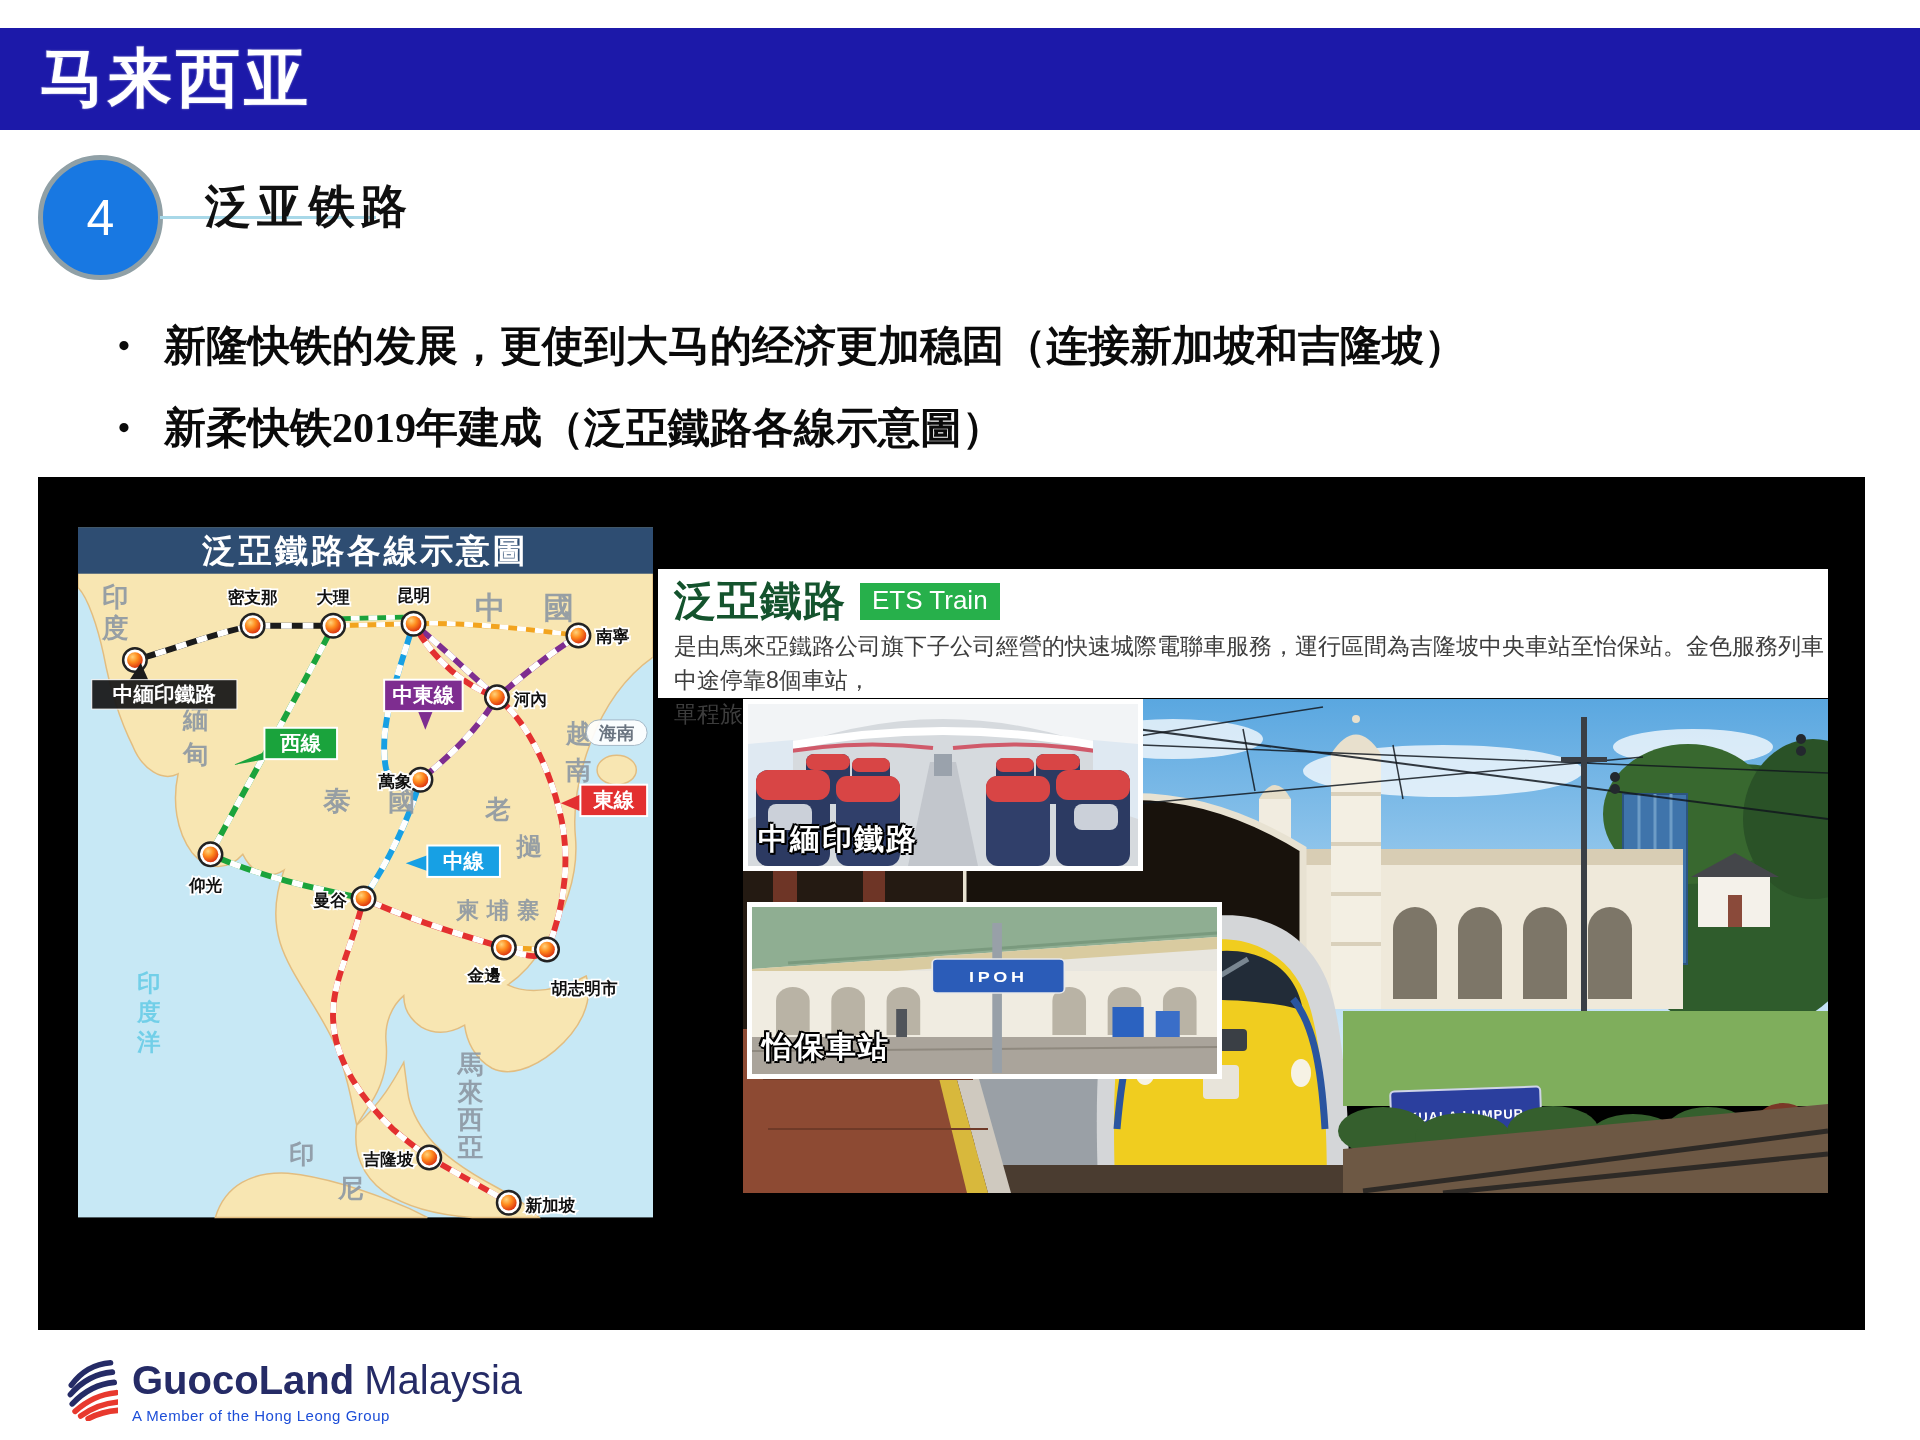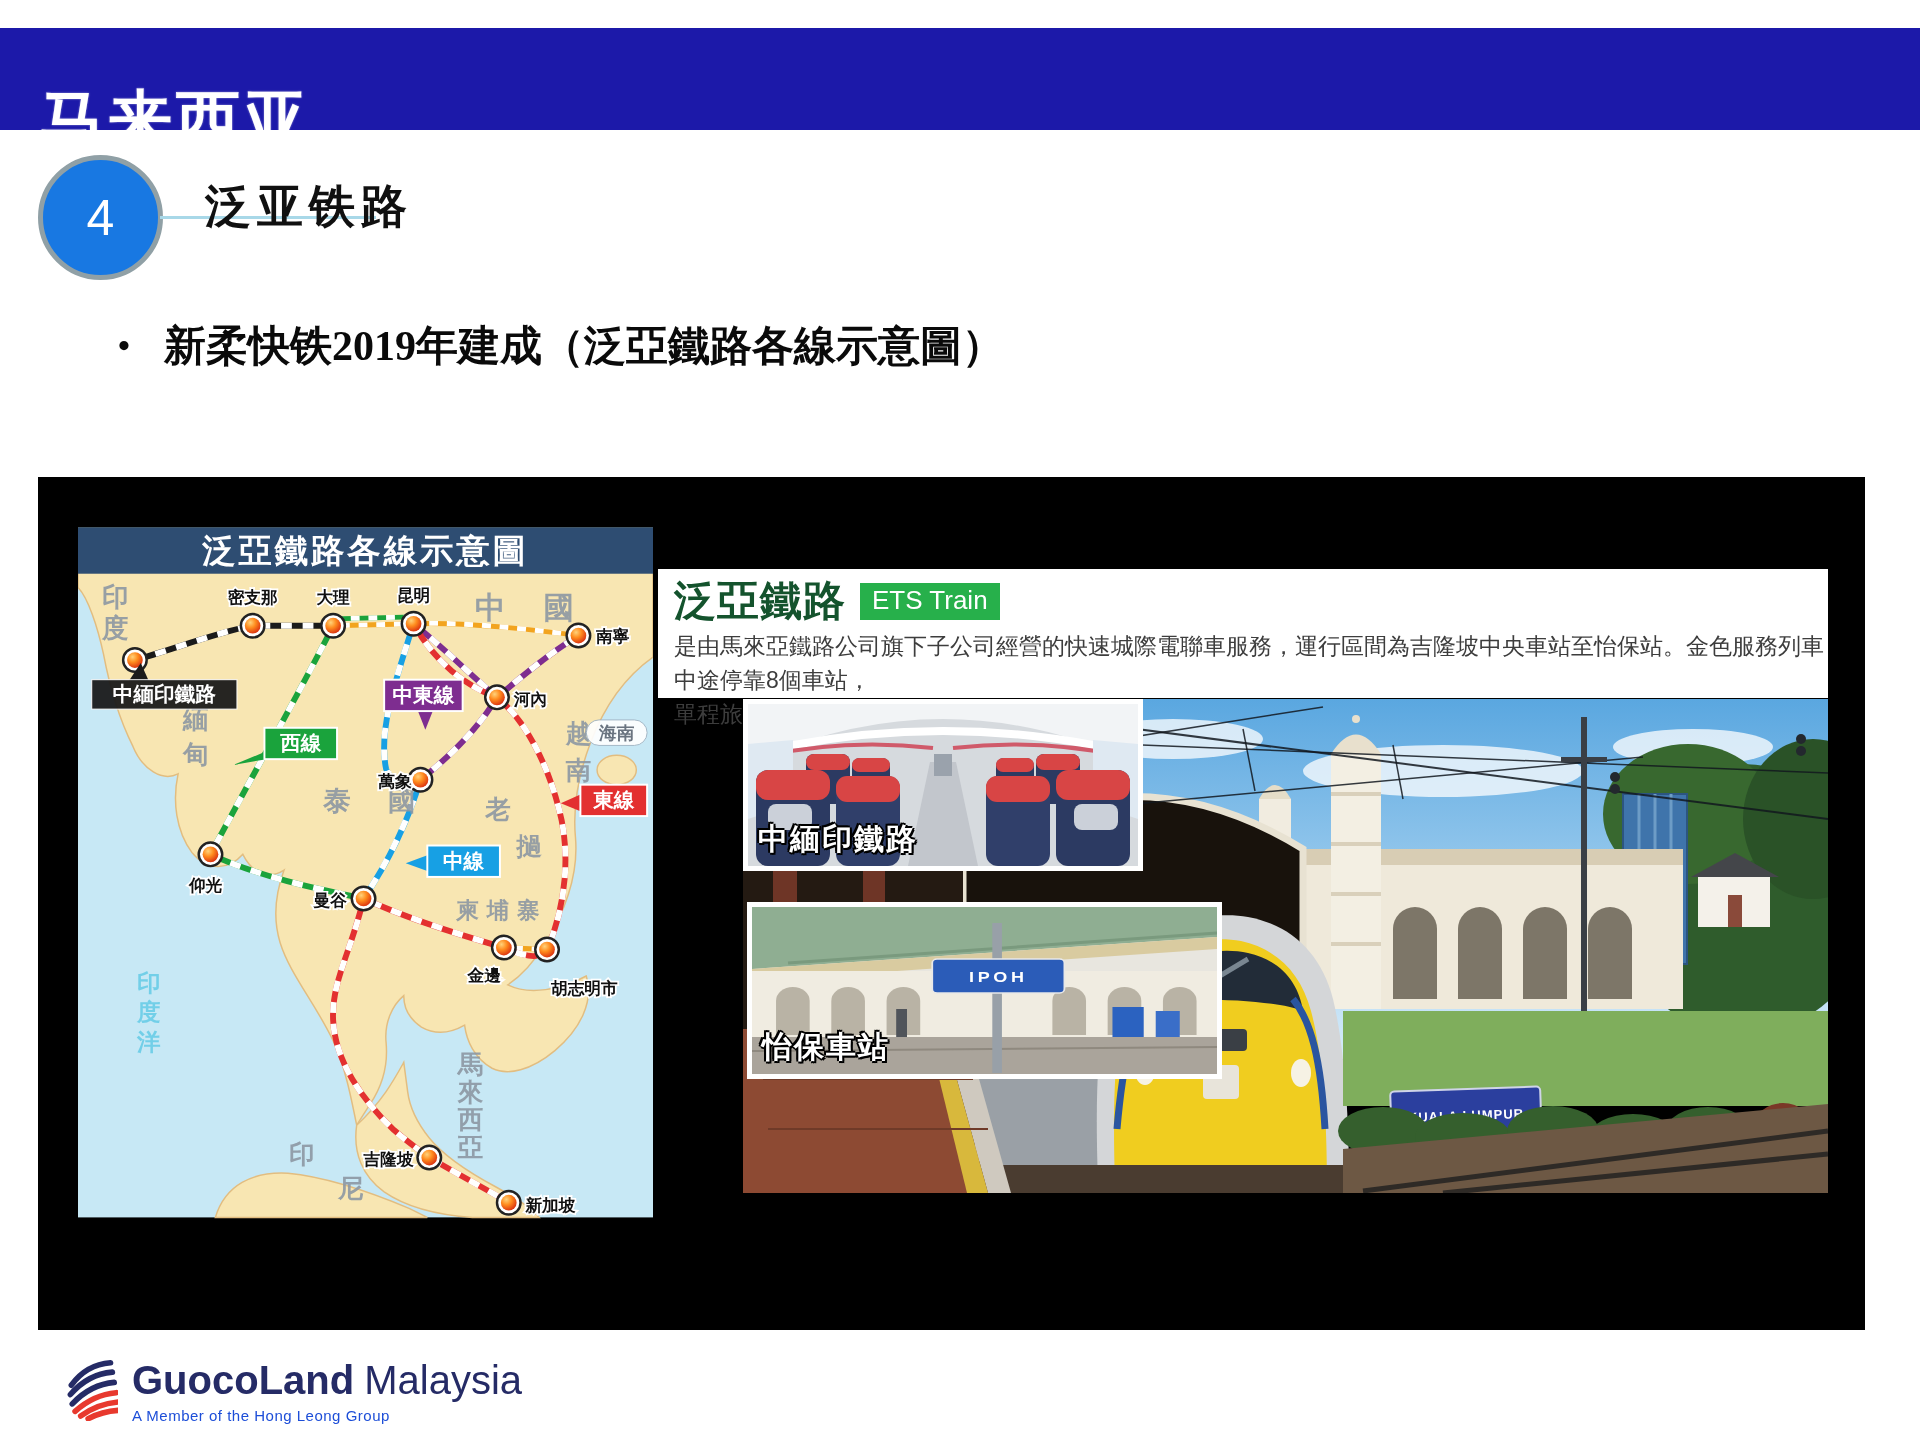--- a/index.html
+++ b/index.html
@@ -4,21 +4,21 @@
 <style>
   html,body{margin:0;padding:0;background:#ffffff;}
   body{width:1920px;height:1440px;position:relative;overflow:hidden;
        font-family:"Liberation Sans",sans-serif;}
   .abs{position:absolute;}
 
   
   .header-bar{left:0;top:28px;width:1920px;height:102px;background:#1c19a9;}
   .header-title{left:40px;top:0;height:102px;line-height:102px;color:#ffffff;
     font-family:"Liberation Serif",serif;font-size:64px;font-weight:bold;
-    text-shadow:0 0 2px rgba(255,255,255,.6);letter-spacing:4px;margin-top:42px;}
+    text-shadow:0 0 2px rgba(255,255,255,.6);letter-spacing:4px;}
 
   
   .sec-circle{left:38px;top:155px;width:115px;height:115px;border-radius:50%;
     background:#1878e2;border:5px solid #90a0a6;color:#fff;font-size:50px;
     display:flex;align-items:center;justify-content:center;}
   .sec-title{left:205px;top:176px;font-family:"Liberation Serif",serif;
     font-size:46px;font-weight:bold;color:#101010;letter-spacing:6px;}
   .sec-underline{left:160px;top:216px;width:216px;height:3px;background:#a8d8e8;}
 
   
@@ -81,20 +81,23 @@
   <div class="abs header-title">马来西亚</div>
 </div>
 
 <div class="abs sec-circle">
   <span>4</span>
 </div>
 <div class="abs sec-underline"></div>
 <div class="abs sec-title">泛亚铁路</div>
 
 <div class="abs bullets">
+  <div class="bullet">
+    <span>新隆快铁的发展，更使到大马的经济更加稳固（连接新加坡和吉隆坡）</span>
+  </div>
   <div class="bullet">
     <span>新柔快铁2019年建成（泛亞鐵路各線示意圖）</span>
   </div>
 </div>
 
 <div class="abs panel">
 
   <div class="abs map-wrap">
   <svg viewBox="0 0 586 703">
     <defs>

